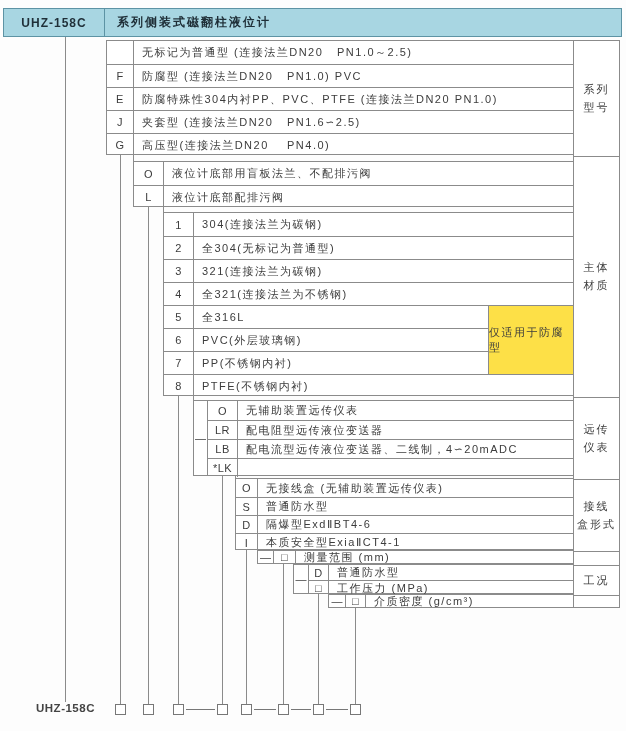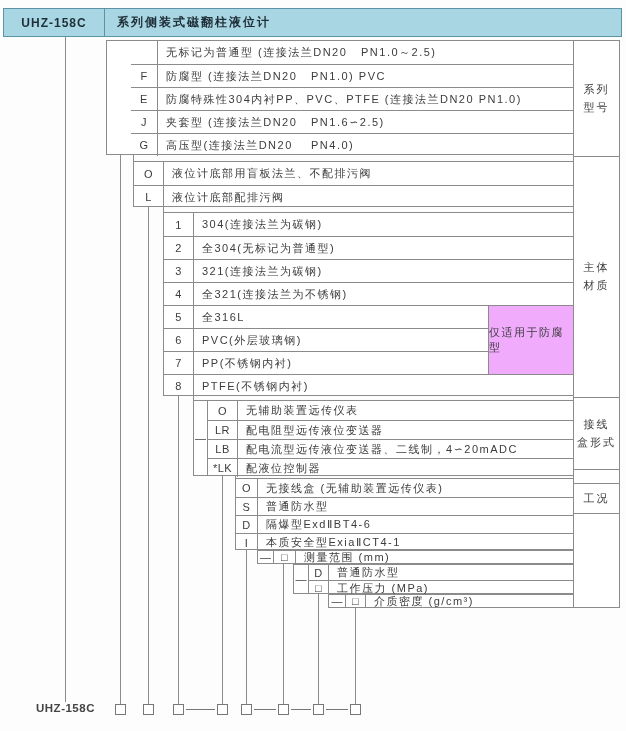--- a/index.html
+++ b/index.html
@@ -29,21 +29,21 @@
   .trow{display:flex;box-sizing:border-box;flex:0 0 auto;}
   .trow + .trow{border-top:1px solid var(--line);}
   .code{border-right:1px solid var(--line);display:flex;align-items:center;
     justify-content:center;box-sizing:border-box;flex:0 0 auto;letter-spacing:0.5px;}
   .desc{flex:1;display:flex;align-items:center;padding-left:8px;
     letter-spacing:1.5px;white-space:nowrap;overflow:hidden;}
   .dashcol{border-right:1px solid var(--line);display:flex;align-items:center;
     justify-content:center;box-sizing:border-box;flex:0 0 auto;}
   .rowswrap{flex:1;display:flex;flex-direction:column;}
   .note{position:absolute;left:324px;top:93px;width:85px;height:68px;
-    background:#f0abfc;border-left:1px solid var(--line);display:flex;
+    background:#fde047;border-left:1px solid var(--line);display:flex;
     align-items:center;justify-content:center;letter-spacing:1.5px;}
   
   .labelcol{position:absolute;border:1px solid var(--line);box-sizing:border-box;
     display:flex;flex-direction:column;background:#fff;}
   .lcell{display:flex;align-items:center;justify-content:center;text-align:center;
     white-space:pre-line;box-sizing:border-box;flex:0 0 auto;
     letter-spacing:2px;line-height:1.6;}
   .lcell + .lcell{border-top:1px solid var(--line);}
   
   .vl{position:absolute;width:1px;background:var(--line);}
@@ -56,21 +56,21 @@
 </head>
 <body>
 
 <div class="canvas">
 
   <div class="hdr" style="left:3px;top:8px;width:619px;height:29px;">
     <div class="hdr-model">UHZ-158C</div>
     <div class="hdr-title">系列侧装式磁翻柱液位计</div>
   </div>
 
-  <div class="sec" style="left:106px;top:40px;width:468px;height:115px;padding-left:24px;">
+  <div class="sec" style="left:106px;top:40px;width:468px;height:115px;">
     <div class="trow" style="height:23px;">
       <div class="code" style="width:27px;"></div>
       <div class="desc">无标记为普通型 (连接法兰DN20&nbsp;&nbsp;&nbsp;PN1.0～2.5)</div>
     </div>
     <div class="trow" style="height:23px;">
       <div class="code" style="width:27px;">F</div>
       <div class="desc">防腐型 (连接法兰DN20&nbsp;&nbsp;&nbsp;PN1.0) PVC</div>
     </div>
     <div class="trow" style="height:23px;">
       <div class="code" style="width:27px;">E</div>
@@ -143,21 +143,20 @@
       <div class="trow" style="height:19px;">
         <div class="code" style="width:30px;">LR</div>
         <div class="desc">配电阻型远传液位变送器</div>
       </div>
       <div class="trow" style="height:19px;">
         <div class="code" style="width:30px;">LB</div>
         <div class="desc">配电流型远传液位变送器、二线制，4∽20mADC</div>
       </div>
       <div class="trow" style="height:19px;">
         <div class="code" style="width:30px;">*LK</div>
-        <div class="desc">配液位控制器</div>
       </div>
     </div>
   </div>
 
   <div class="sec" style="left:235px;top:478px;width:339px;height:72px;">
     <div class="trow" style="height:18px;">
       <div class="code" style="width:22px;">O</div>
       <div class="desc">无接线盒 (无辅助装置远传仪表)</div>
     </div>
     <div class="trow" style="height:18px;">
@@ -198,20 +197,22 @@
     <div class="dashcol" style="width:17px;">—</div>
     <div class="code" style="width:20px;">□</div>
     <div class="desc">介质密度 (g/cm³)</div>
   </div>
 
   <div class="labelcol" style="left:573px;top:40px;width:47px;height:568px;">
     <div class="lcell" style="height:115px;">系列
 型号</div>
     <div class="lcell" style="height:241px;">主体
 材质</div>
+    <div class="lcell" style="height:82px;">远传
+仪表</div>
     <div class="lcell" style="height:72px;">接线
 盒形式</div>
     <div class="lcell" style="height:14px;"></div>
     <div class="lcell" style="height:30px;">工况</div>
     <div class="lcell" style="height:14px;"></div>
   </div>
 
   <div class="vl" style="left:65px;top:37px;height:665px;"></div>
   <div class="vl" style="left:120px;top:155px;height:549px;"></div>
   <div class="vl" style="left:148px;top:207px;height:497px;"></div>

